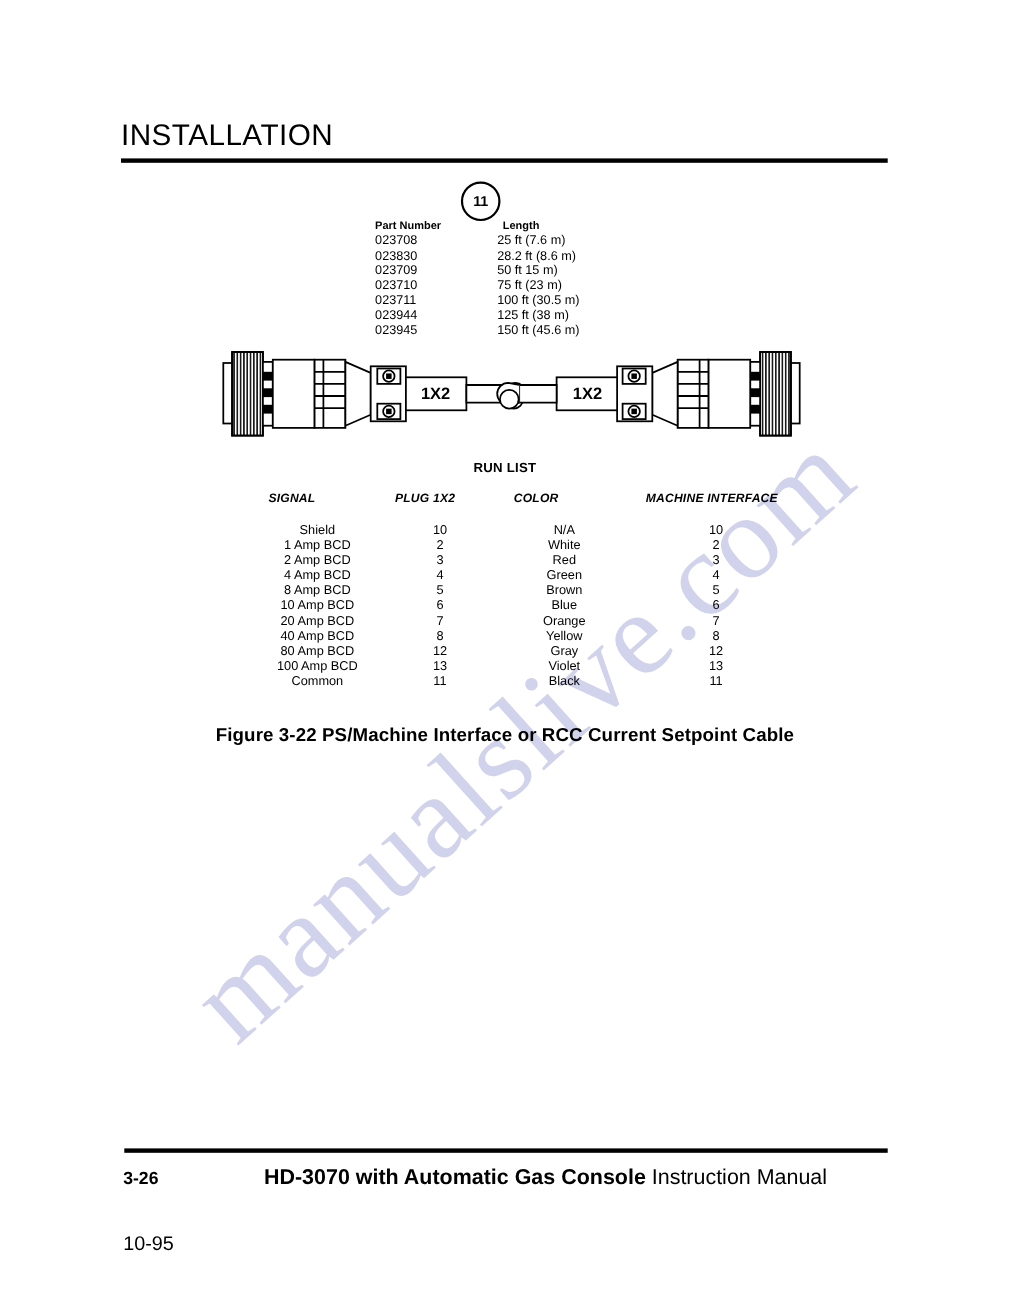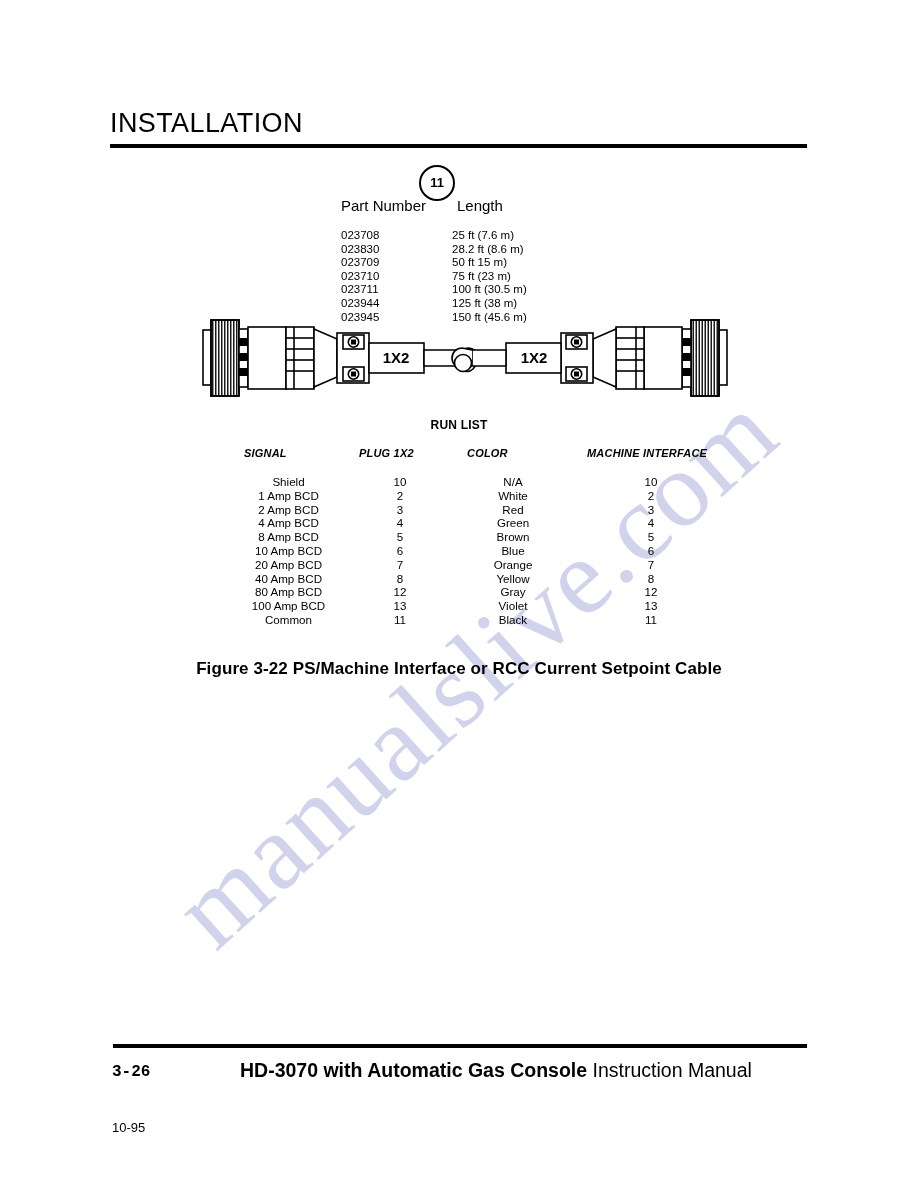--- a/index.html
+++ b/index.html
@@ -90,24 +90,24 @@
     top: 198px;
     z-index: 10;
     font-size: 11.5px;
   }
   #partlist .pl-head,
   #partlist .pl-row {
     display: flex;
     line-height: 13.6px;
   }
   #partlist .pl-head {
-    font-weight: normal;
-    font-size: 15px;
+    font-weight: bold;
+    font-size: 10px;
     line-height: 15px;
-    margin-bottom: 16px;
+    margin-bottom: 0px;
   }
   .pl-c1 { width: 111px; }
   .pl-c2 { width: 130px; }
   #partlist .pl-head .pl-c2 { padding-left: 5px; }
 
   
   #figure-connectors {
     position: absolute;
     left: 185px;
     top: 305px;
@@ -185,37 +185,36 @@
     background: #000000;
     z-index: 10;
   }
   #footer-page {
     position: absolute;
     left: 112px;
     top: 1063px;
     font-size: 16px;
     font-weight: bold;
     z-index: 10;
-    font-family: Liberation Mono, monospace;
   }
   #footer-manual {
     position: absolute;
     left: 240px;
     top: 1059px;
     font-size: 19.5px;
     z-index: 10;
     white-space: nowrap;
   }
   #footer-manual .fm-bold { font-weight: bold; }
   #footer-manual .fm-reg  { font-weight: normal; }
   #footer-date {
     position: absolute;
     left: 112px;
     top: 1120px;
-    font-size: 13px;
+    font-size: 18px;
     z-index: 10;
   }
 </style>
 </head>
 <body>
 
 <div id="page">
 
   <div id="watermark">
     <div class="wm-text" id="wm-a" style="color: rgb(201, 203, 232);">manualslive.com</div>

